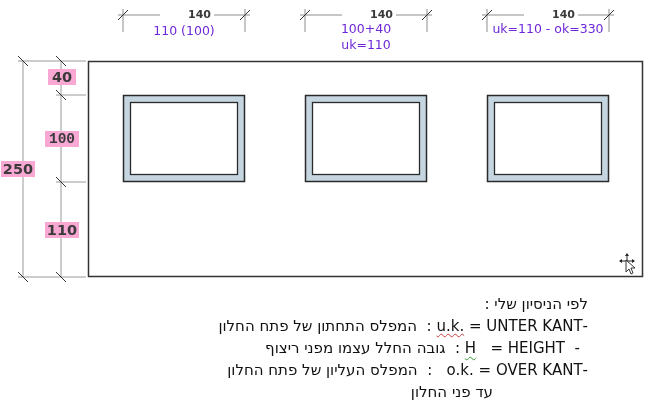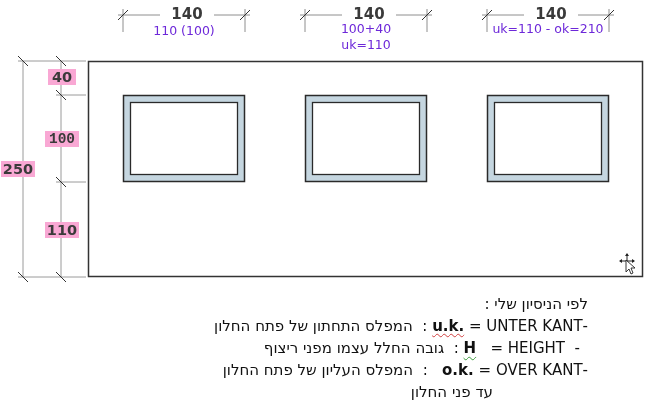--- a/index.html
+++ b/index.html
@@ -1,25 +1,25 @@
 <!DOCTYPE html>
 <html><head>
 <meta charset="utf-8">
 <style>
   html, body { margin:0; padding:0; background:#ffffff; }
   body { width:650px; height:417px; position:relative; overflow:hidden; font-family:"DejaVu Sans", sans-serif; }
   .abs { position:absolute; }
-  .dim-label-bold { font-weight:bold; font-size:15px; color:#3a3a3a; text-align:center; background:#fff; padding:0 3px; line-height:15px; }
+  .dim-label-bold { font-weight:bold; font-size:11px; color:#3a3a3a; text-align:right; background:#fff; padding:0 3px; line-height:15px; }
   .dim-label-sub { font-size:12.5px; color:#6d28d9; text-align:center; line-height:14px; white-space:nowrap; }
   .vlabel { font-weight:bold; font-size:14.5px; color:#3a3a3a; background:#f9a8d4; text-align:center; line-height:16px; }
   svg { position:absolute; left:0; top:0; }
   .notes { position:absolute; right:62px; top:293px; direction:rtl; font-family:"DejaVu Sans", sans-serif; font-size:15px; color:#111; line-height:22px; text-align:right; }
   .note-line { white-space:nowrap; }
   .ltr { direction:ltr; unicode-bidi:embed; }
-  .b { font-weight:bold; }
+  .b { font-weight:normal; }
   .sq-red { text-decoration: underline wavy #d04040; text-decoration-thickness:1px; text-underline-offset:2px; }
   .sq-green { text-decoration: underline wavy #3a9a3a; text-decoration-thickness:1px; text-underline-offset:3px; }
 </style>
 </head>
 <body>
 
 <svg width="650" height="417" viewBox="0 0 650 417">
 
   <g stroke="#8e8e8e" stroke-width="1" fill="none">
 
@@ -87,21 +87,21 @@
 </svg>
 
 <div class="abs dim-label-bold" style="left:160px; top:7px; width:48px;">140</div>
 <div class="abs dim-label-sub" style="left:134px; top:24px; width:100px;">110 (100)</div>
 
 <div class="abs dim-label-bold" style="left:342px; top:7px; width:48px;">140</div>
 <div class="abs dim-label-sub" style="left:316px; top:22px; width:100px;">100+40</div>
 <div class="abs dim-label-sub" style="left:316px; top:38px; width:100px;">uk=110</div>
 
 <div class="abs dim-label-bold" style="left:524px; top:7px; width:48px;">140</div>
-<div class="abs dim-label-sub" style="left:488px; top:22px; width:120px;">uk=110 - ok=210</div>
+<div class="abs dim-label-sub" style="left:488px; top:22px; width:120px;">uk=110 - ok=330</div>
 
 <div class="abs vlabel" style="left:1px; top:161px; width:34px;">250</div>
 <div class="abs vlabel" style="left:48px; top:69px; width:28px;">40</div>
 <div class="abs vlabel" style="left:45px; top:131px; width:34px;font-family:Liberation Mono, monospace;">100</div>
 <div class="abs vlabel" style="left:45px; top:222px; width:34px;">110</div>
 
 <div class="notes">
   <div class="note-line">לפי הניסיון שלי :</div>
 
   <div class="note-line">

